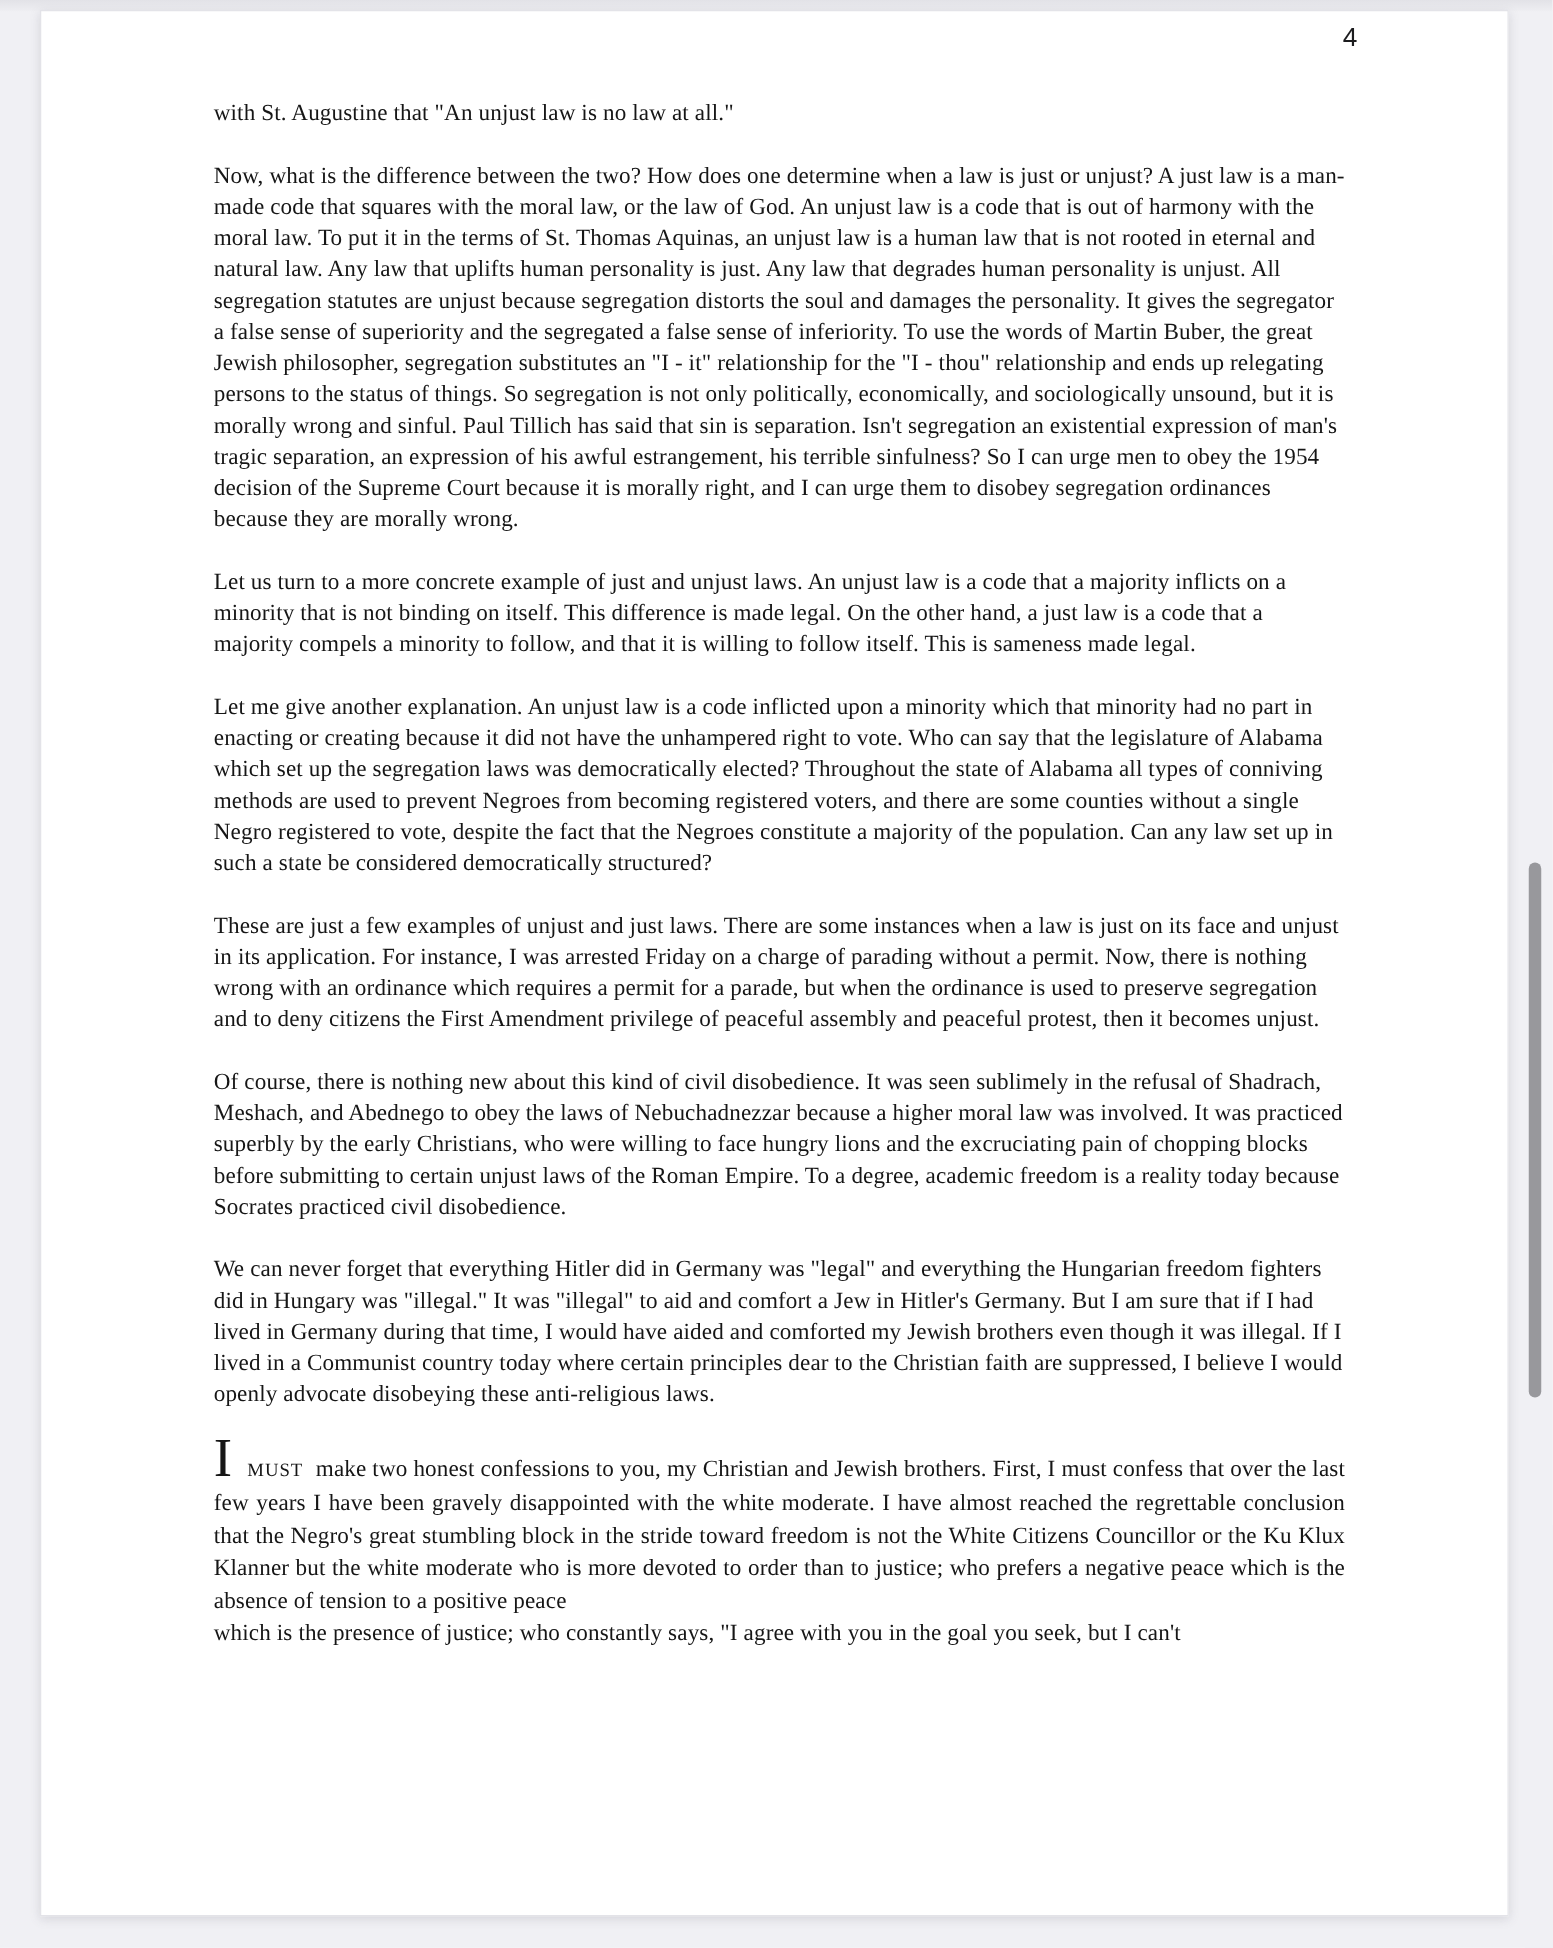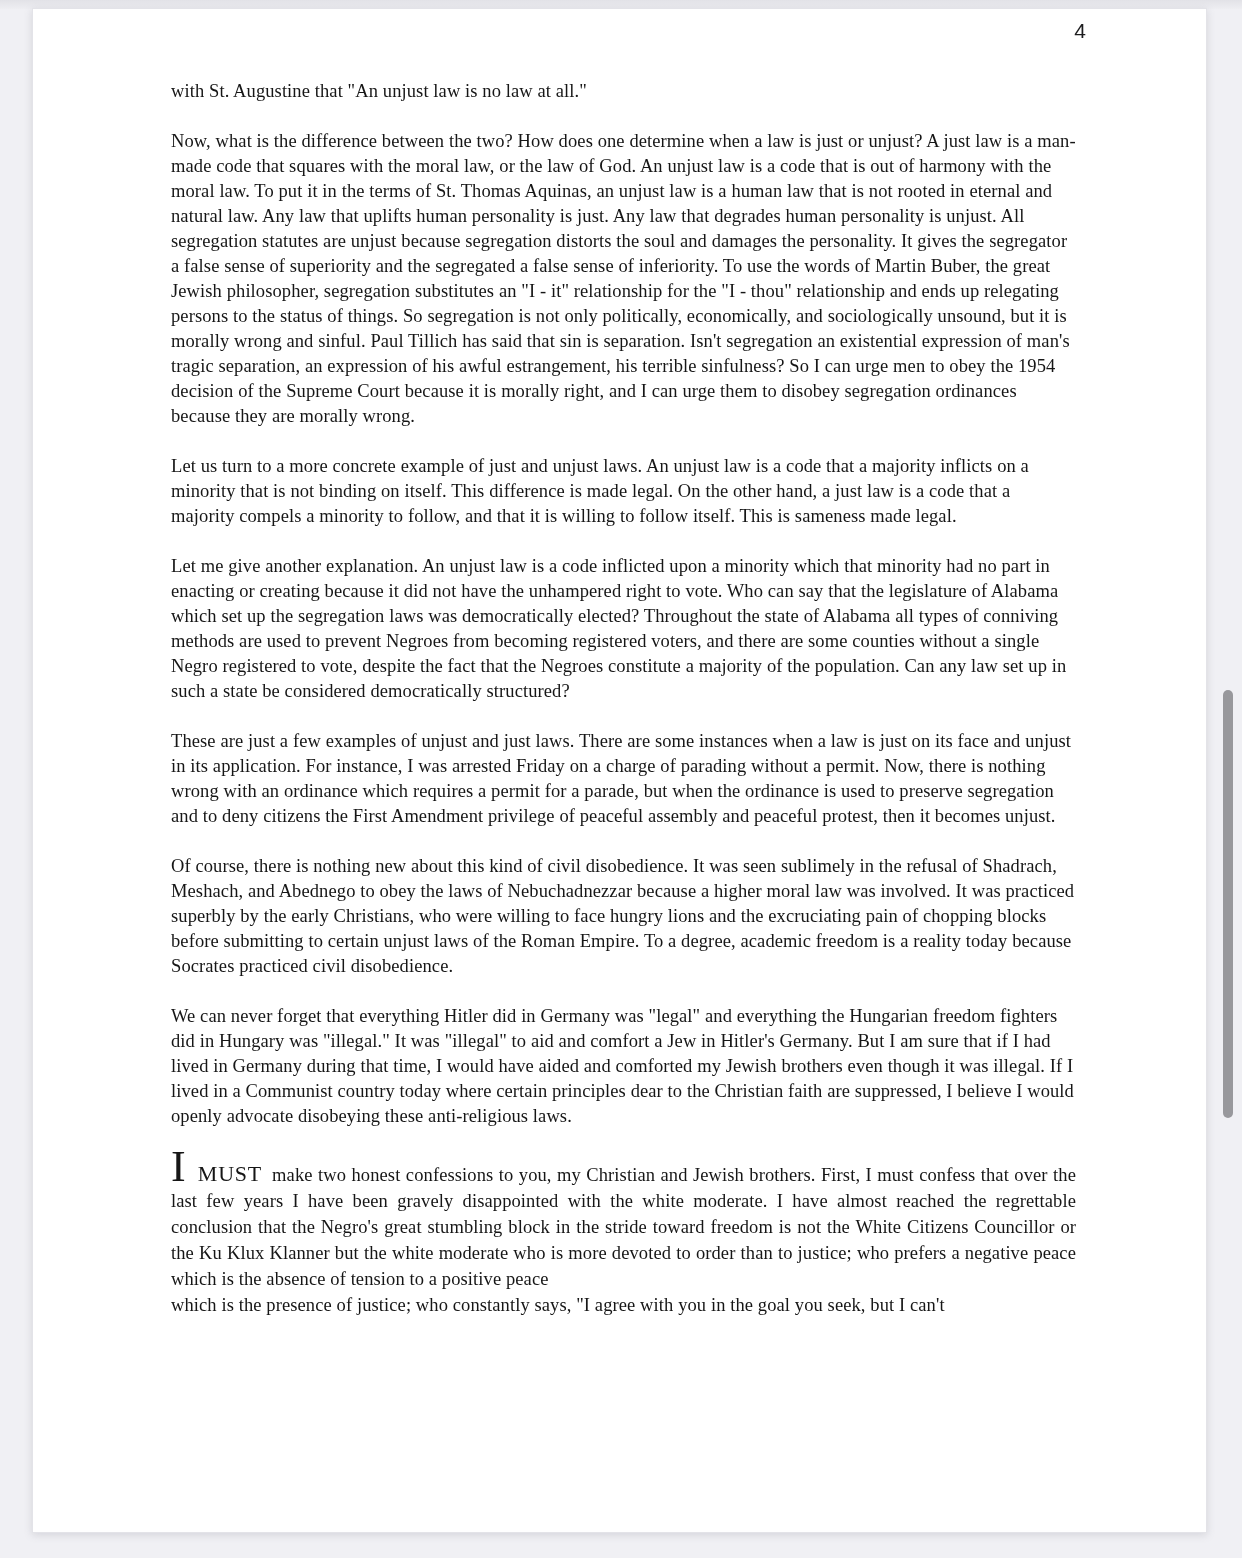--- a/index.html
+++ b/index.html
@@ -52,21 +52,21 @@
     margin-top: 16px;
     line-height: 26px;
     text-align: justify;
   }
   .dropcap {
     font-size: 44px;
     line-height: 26px;
     margin-right: 12px;
   }
   .leadword {
-    font-size: 22px;
+    font-size: 15px;
     letter-spacing: 0.8px;
     margin-right: 10px;
   }
   .final-text {
     white-space: pre-line;
     margin-top: 24px;
   }
   .scroll-track {
     position: absolute;
     right: 0; top: 0;

